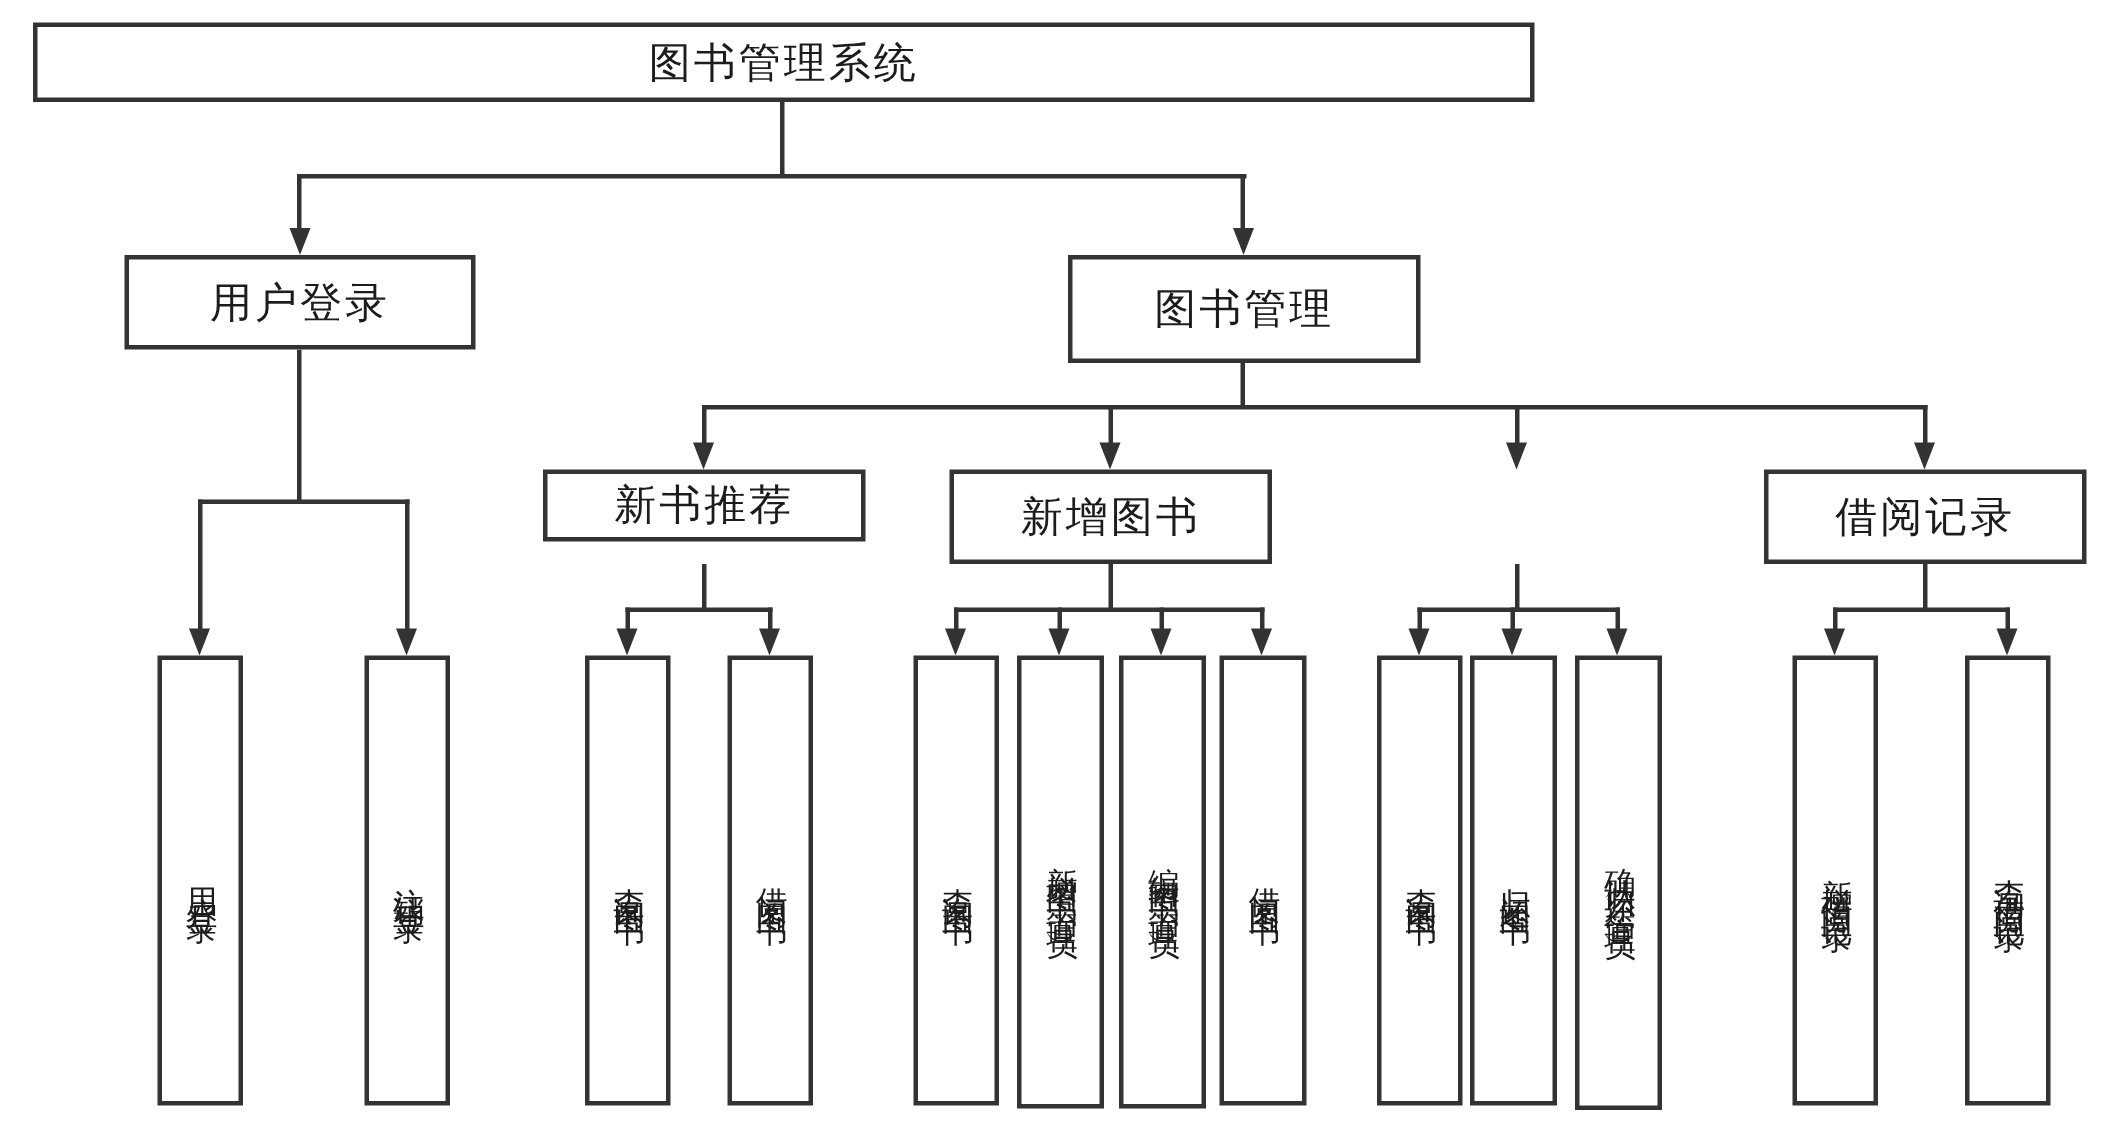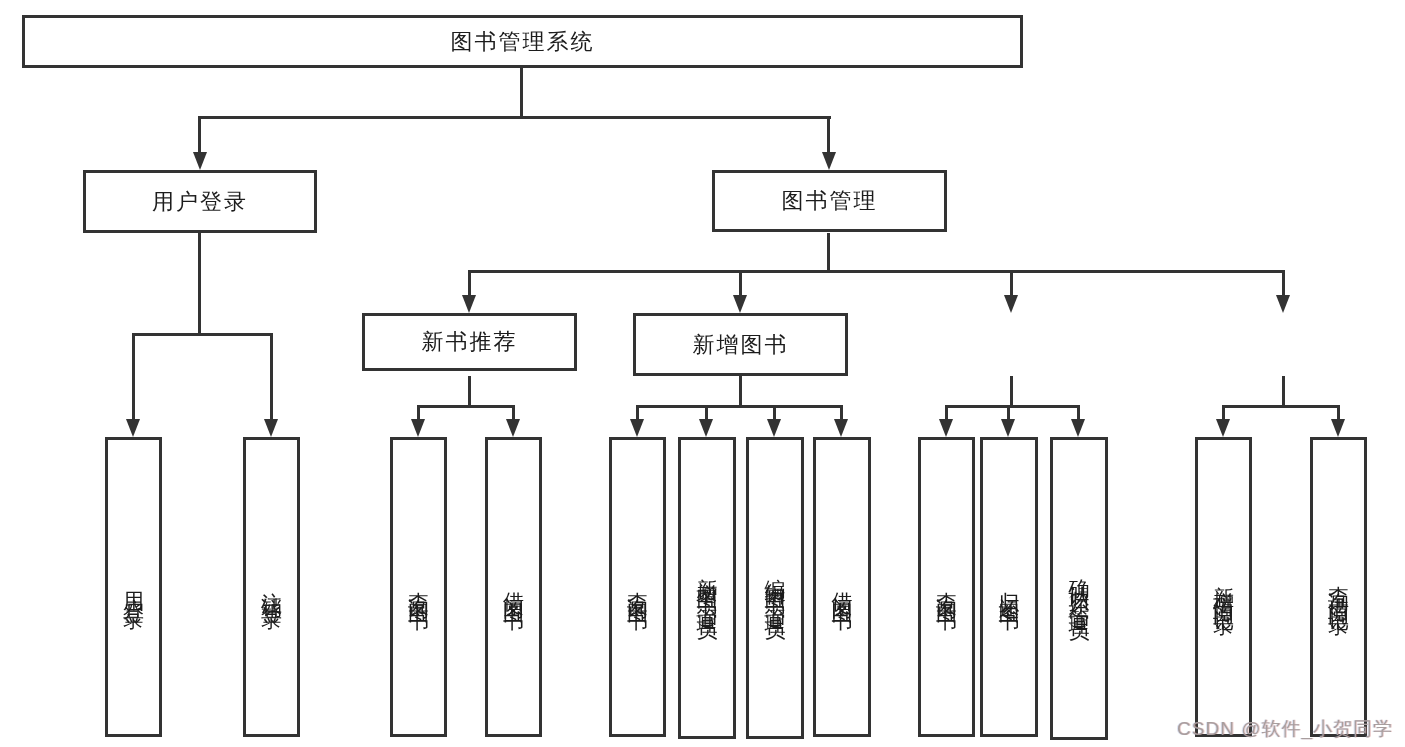--- a/index.html
+++ b/index.html
@@ -13,21 +13,21 @@
   .box{
     position:absolute;
     background:#ffffff;
     border:3px solid #333333;
     box-sizing:border-box;
     display:flex;align-items:center;justify-content:center;
     z-index:2;
   }
   .lbl{
     color:#1c1c1c;
-    font-size:22px;
+    font-size:28px;
     letter-spacing:2px;
     white-space:nowrap;
   }
   .vbox .lbl{
     writing-mode:vertical-rl;
     text-orientation:mixed;
     font-size:21px;
     letter-spacing:6px;
     white-space:normal;
   }
@@ -54,29 +54,32 @@
 
 <div id="stage">
 
   <div class="box" style="left:22px;top:15px;width:1001px;height:53px;">
     <span class="lbl">图书管理系统</span>
   </div>
 
   <div class="box" style="left:83px;top:170px;width:234px;height:63px;">
     <span class="lbl">用户登录</span>
   </div>
-  <div class="box" style="left:712px;top:170px;width:235px;height:62px;">
+  <div class="box" style="left:712px;top:170px;width:235px;height:72px;">
     <span class="lbl">图书管理</span>
   </div>
 
-  <div class="box" style="left:362px;top:313px;width:215px;height:58px;text-align:right;">
+  <div class="box" style="left:362px;top:313px;width:215px;height:48px;text-align:right;">
     <span class="lbl">新书推荐</span>
   </div>
   <div class="box" style="left:633px;top:313px;width:215px;height:63px;">
     <span class="lbl">新增图书</span>
+  </div>
+  <div class="box" style="left:1176px;top:313px;width:215px;height:63px;">
+    <span class="lbl">借阅记录</span>
   </div>
 
   <div class="box vbox" style="left:105px;top:437px;width:57px;height:300px;">
     <span class="lbl">用户登录</span>
   </div>
   <div class="box vbox" style="left:243px;top:437px;width:57px;height:300px;">
     <span class="lbl">注销登录</span>
   </div>
 
   <div class="box vbox" style="left:390px;top:437px;width:57px;height:300px;">
@@ -168,15 +171,14 @@
   <div class="vline" style="left:1077px;top:405px;height:16px;"></div>
   <div class="arrowhead" style="left:1071px;top:419px;"></div>
 
   <div class="vline" style="left:1282px;top:376px;height:31px;"></div>
   <div class="hline" style="left:1222px;top:405px;width:118px;"></div>
   <div class="vline" style="left:1222px;top:405px;height:16px;"></div>
   <div class="arrowhead" style="left:1216px;top:419px;"></div>
   <div class="vline" style="left:1337px;top:405px;height:16px;"></div>
   <div class="arrowhead" style="left:1331px;top:419px;"></div>
 
-  <div class="watermark">CSDN @软件_小贺同学</div>
 
 </div>
 
 </body></html>

